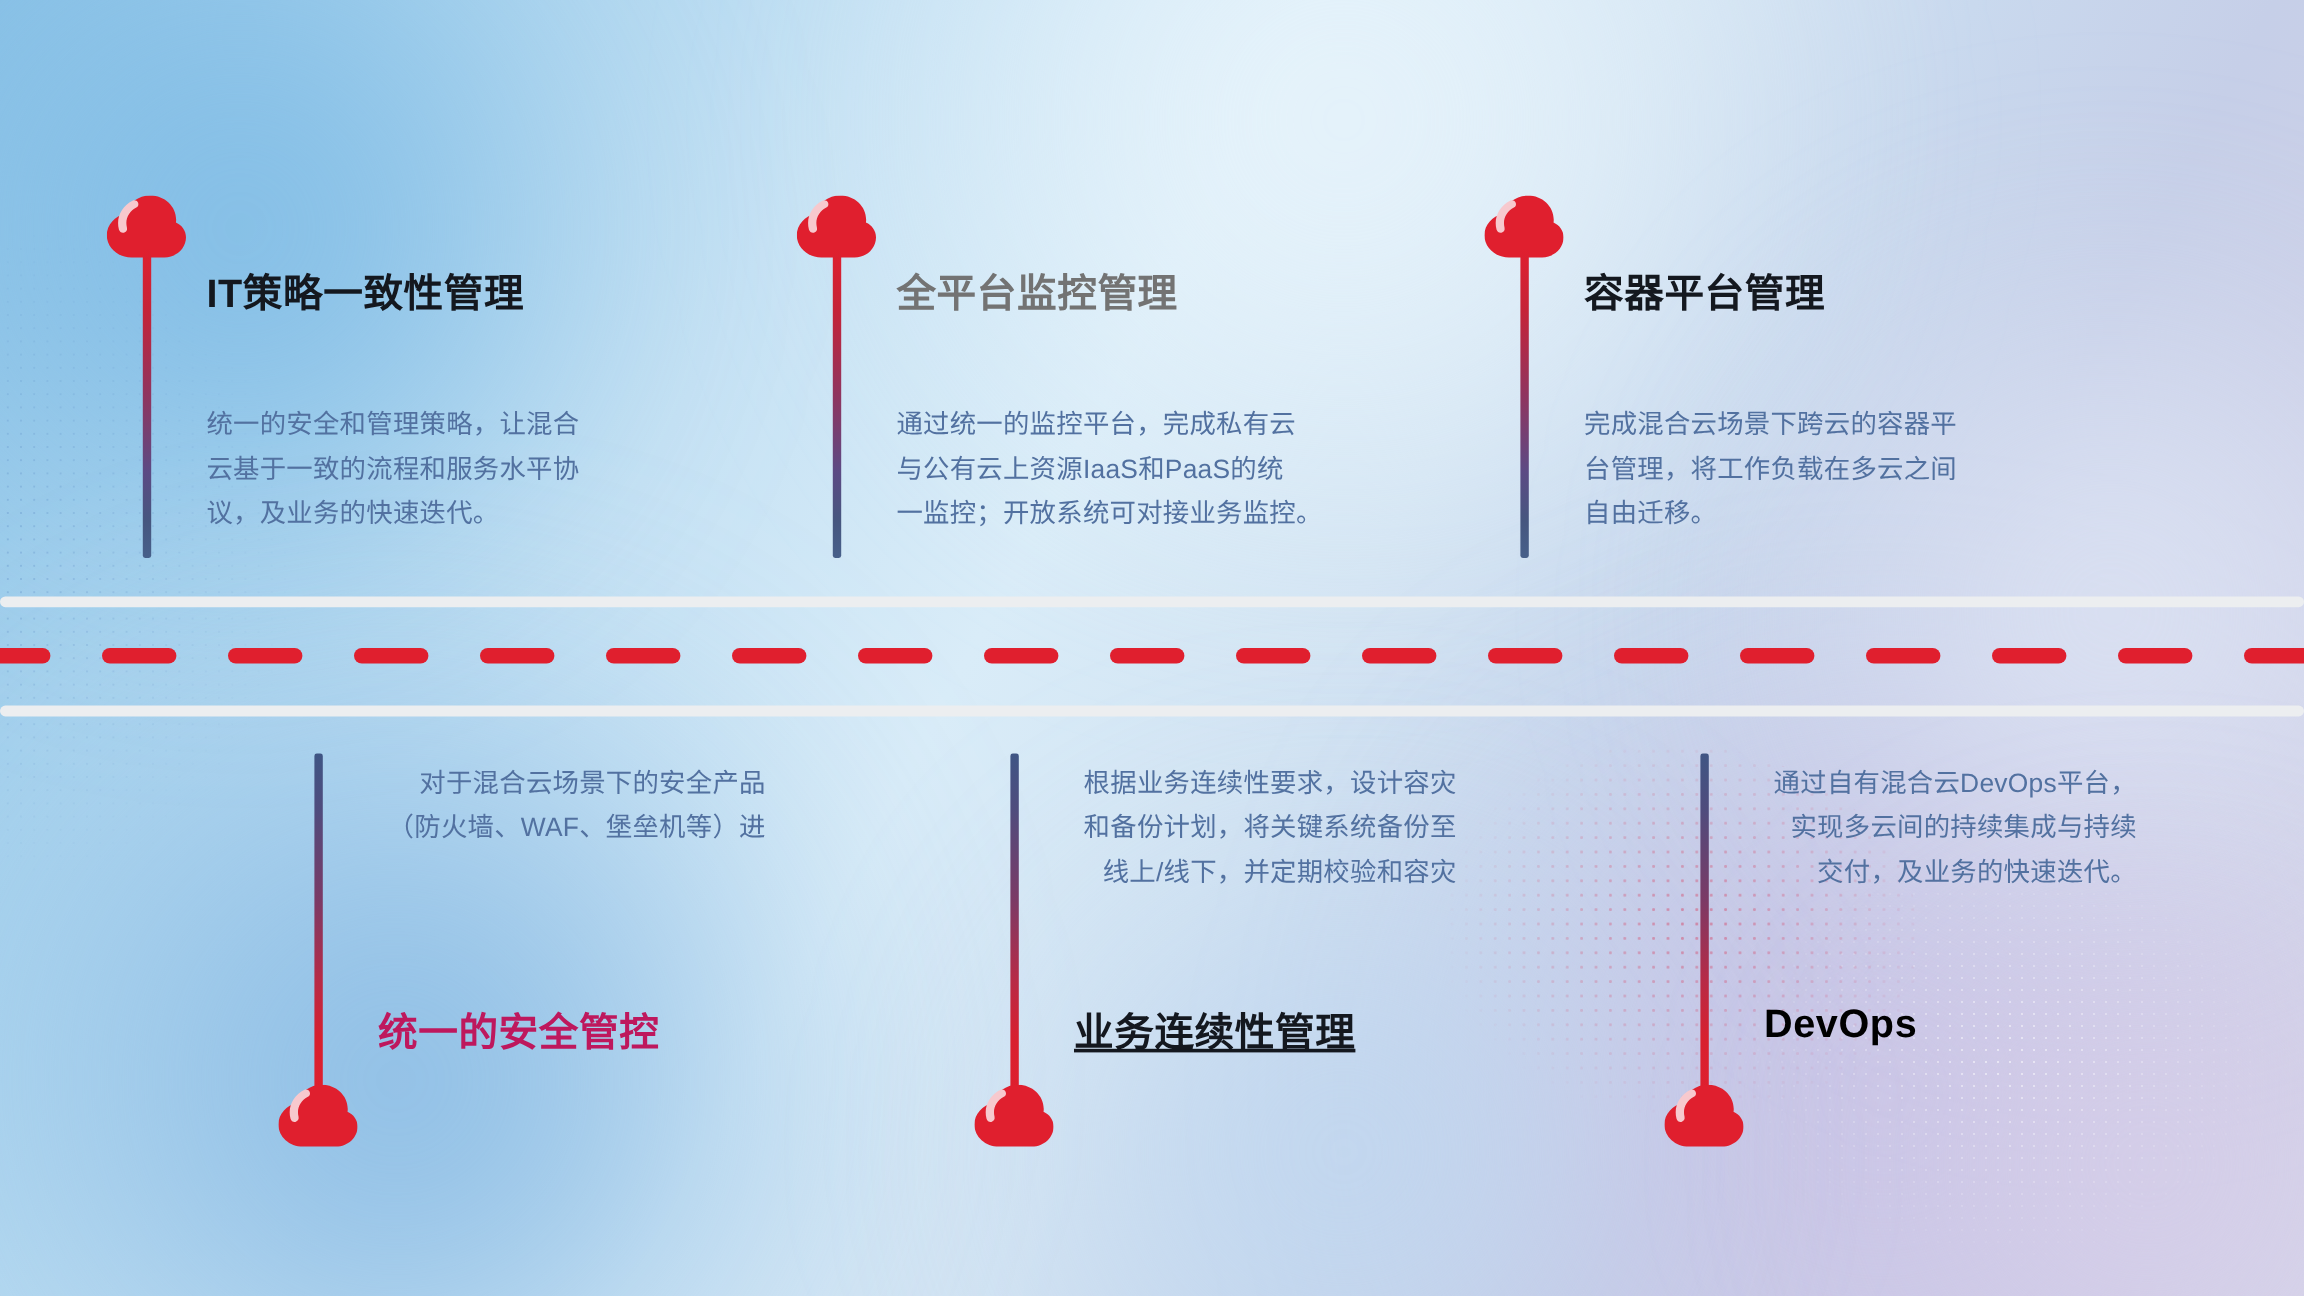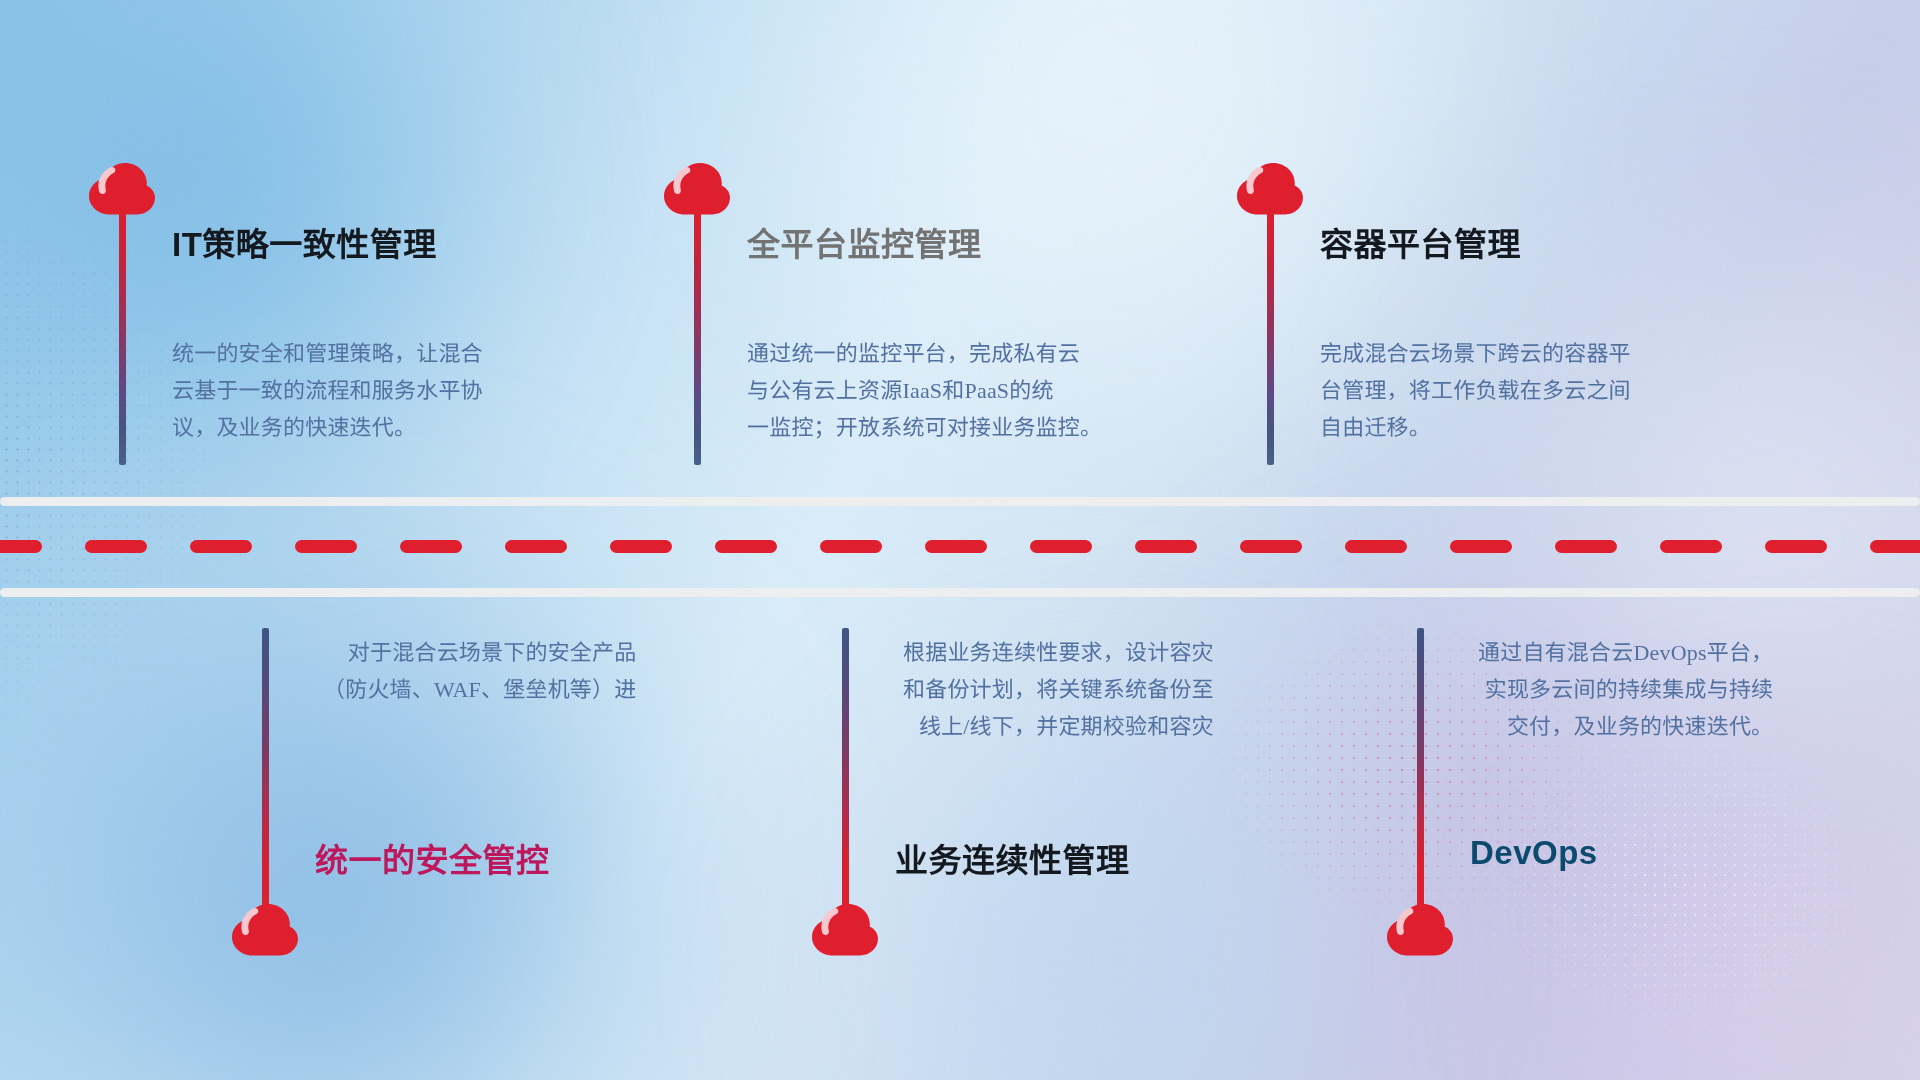--- a/index.html
+++ b/index.html
@@ -102,34 +102,34 @@
   .pin-title {
     position:absolute; white-space:nowrap;
     font-size:33px; font-weight:700; color:#14181f;
     letter-spacing:.5px;
   }
   .pin-body {
     position:absolute;
     font-size:22px; line-height:37px; color:#5271a0;
     letter-spacing:.2px;
   }
-  .pin-body .bline { display:block; white-space:nowrap;font-family:Liberation Serif, serif; }
+  .pin-body .bline { display:block; white-space:nowrap; }
 
   
   .row-top .cloud-icon { top:0; left:-33px; }
   .row-top .pin-stem   { top:44px; left:-3px; height:258px; }
   .row-top .pin-title  { top:55px; left:50px; }
   .row-top .pin-body   { top:172px; left:50px; }
 
   
   .row-bot .cloud-icon { top:276px; left:-33px; }
   .row-bot .pin-stem   { top:0px;  left:-3px; height:290px; }
   .row-bot .pin-body   { top:6px;  left:58px;text-align:right; }
   .row-bot .pin-title  { top:206px; left:50px; }
-  .row-bot.tall .pin-title { top:206px; }
+  .row-bot.tall .pin-title { top:206px;text-decoration:underline; }
 </style>
 </head>
 <body>
 
 <div id="stage">
 
   <div class="bg-base"></div>
   <div class="bg-blob blob-a"></div>
   <div class="bg-blob blob-b"></div>
   <div class="bg-blob blob-c"></div>
@@ -246,21 +246,21 @@
     </div>
   </div>
 
   <div class="pin row-bot" style="left:1420px; top:628px;">
     <div class="pin-stem stem-up"></div>
     <div class="pin-body" style="color: rgb(82, 113, 160);">
         <span class="bline">通过自有混合云DevOps平台，</span>
         <span class="bline">实现多云间的持续集成与持续</span>
         <span class="bline">交付，及业务的快速迭代。</span>
       </div>
-    <div class="pin-title" style="color: #0c4a6e;">DevOps</div>
+    <div class="pin-title" style="color: #000000;">DevOps</div>
     <div class="cloud-icon">
       <svg viewBox="0 0 66 52" width="66" height="52" aria-hidden="true">
         <path d="M20.5 51.5C9.2 51.5 0 43.2 0 33.0 0 24.3 6.7 17.0 15.7 15.1 18.0 6.3 26.3 0 36.2 0c11.9 0 21.6 9.0 21.6 20.1 0 .8-.1 1.6-.2 2.4C62.6 24.7 66 29.4 66 34.8 66 44.0 58.0 51.5 48.1 51.5Z" fill="#e01f2e"></path>
         <path d="M24.6 10.0c-5.0 2.6-8.3 7.4-8.3 12.9 0 1.3.2 2.6.5 3.8.5 1.9-.7 3.8-2.6 4.2-1.8.4-3.6-.8-4.1-2.7-.5-1.7-.7-3.5-.7-5.3 0-8.0 4.8-15.0 12.0-18.6 1.7-.9 3.8-.2 4.6 1.5.8 1.7.2 3.4-1.4 4.2Z" fill="#f7c9ce"></path>
       </svg>
     </div>
   </div>
 
 </div>
 

